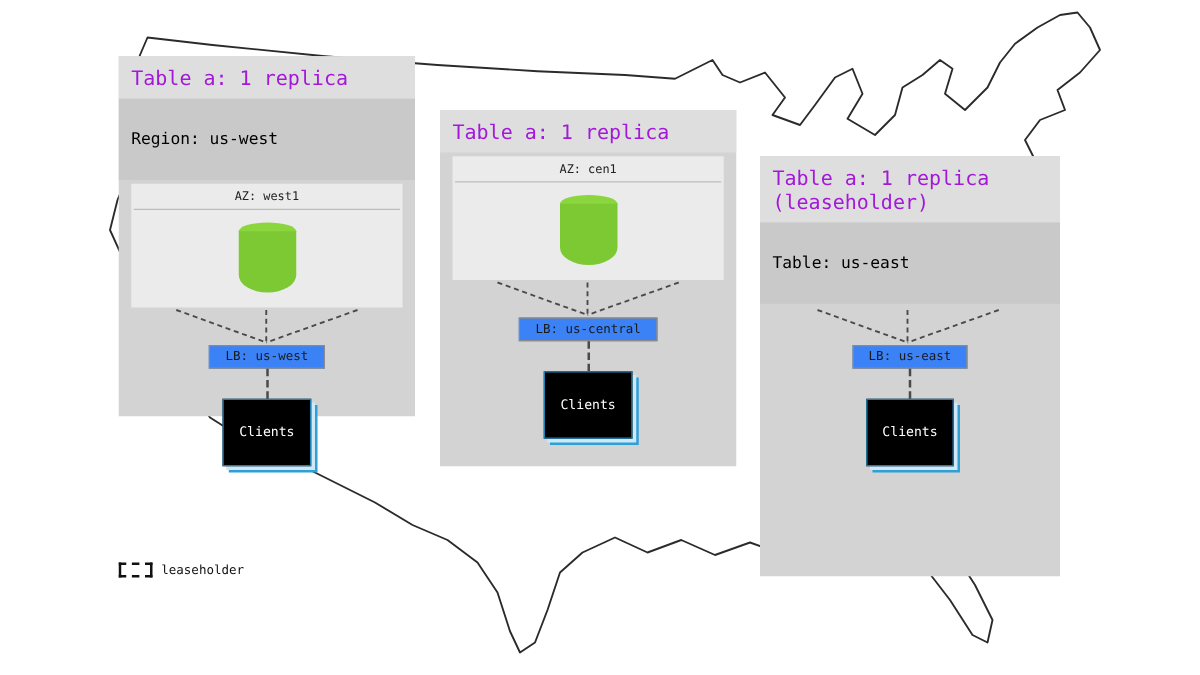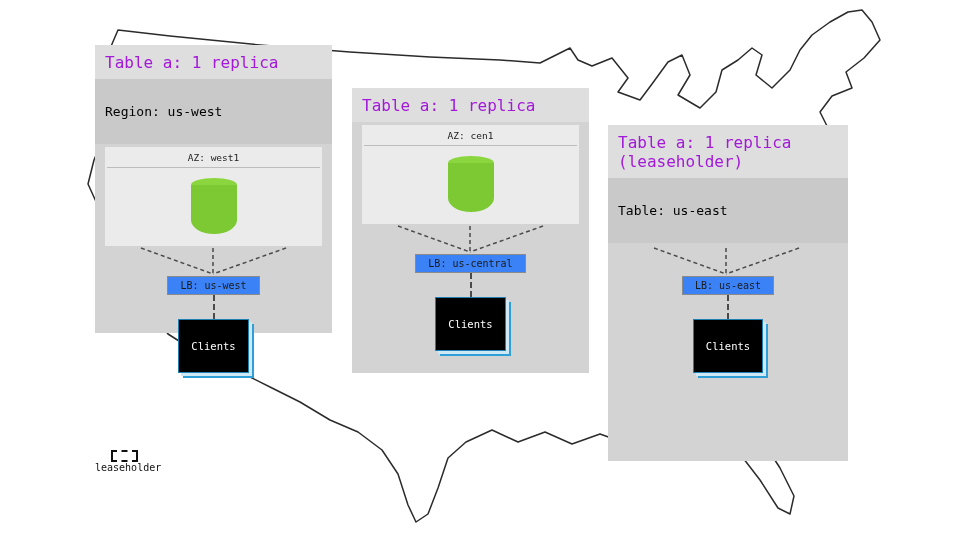--- a/index.html
+++ b/index.html
@@ -62,21 +62,21 @@
   }
   .vline { width: 0; height: 24px; margin: 0 auto; border-left: 2px dashed #4a4a4a; }
   .clients-box {
     width: fit-content; margin: 0 auto; padding: 20px 12px;
     background: #000000; border: 1px solid #1e7fb2; color: #ffffff;
     font-size: 10.5px;
     box-shadow: 3px 3px 0 0 #cfe8f6, 5px 5px 0 0 #2f9fd8;
   }
 
   
-  .legend { position: absolute; left: 95px; top: 450px; z-index: 2; display: flex; align-items: center; flex-direction: column; }
+  .legend { position: absolute; left: 95px; top: 450px; z-index: 2; display: flex; align-items: center; }
   .legend-swatch {
     width: 27px; height: 12px; background: #ffffff;
     border: 2px dashed #111; margin-right: 7px;
   }
   .legend-label { font-size: 10px; color: #111; }
 </style>
 </head>
 <body>
 
 <svg class="map-layer" viewBox="0 0 960 540" xmlns="http://www.w3.org/2000/svg">

